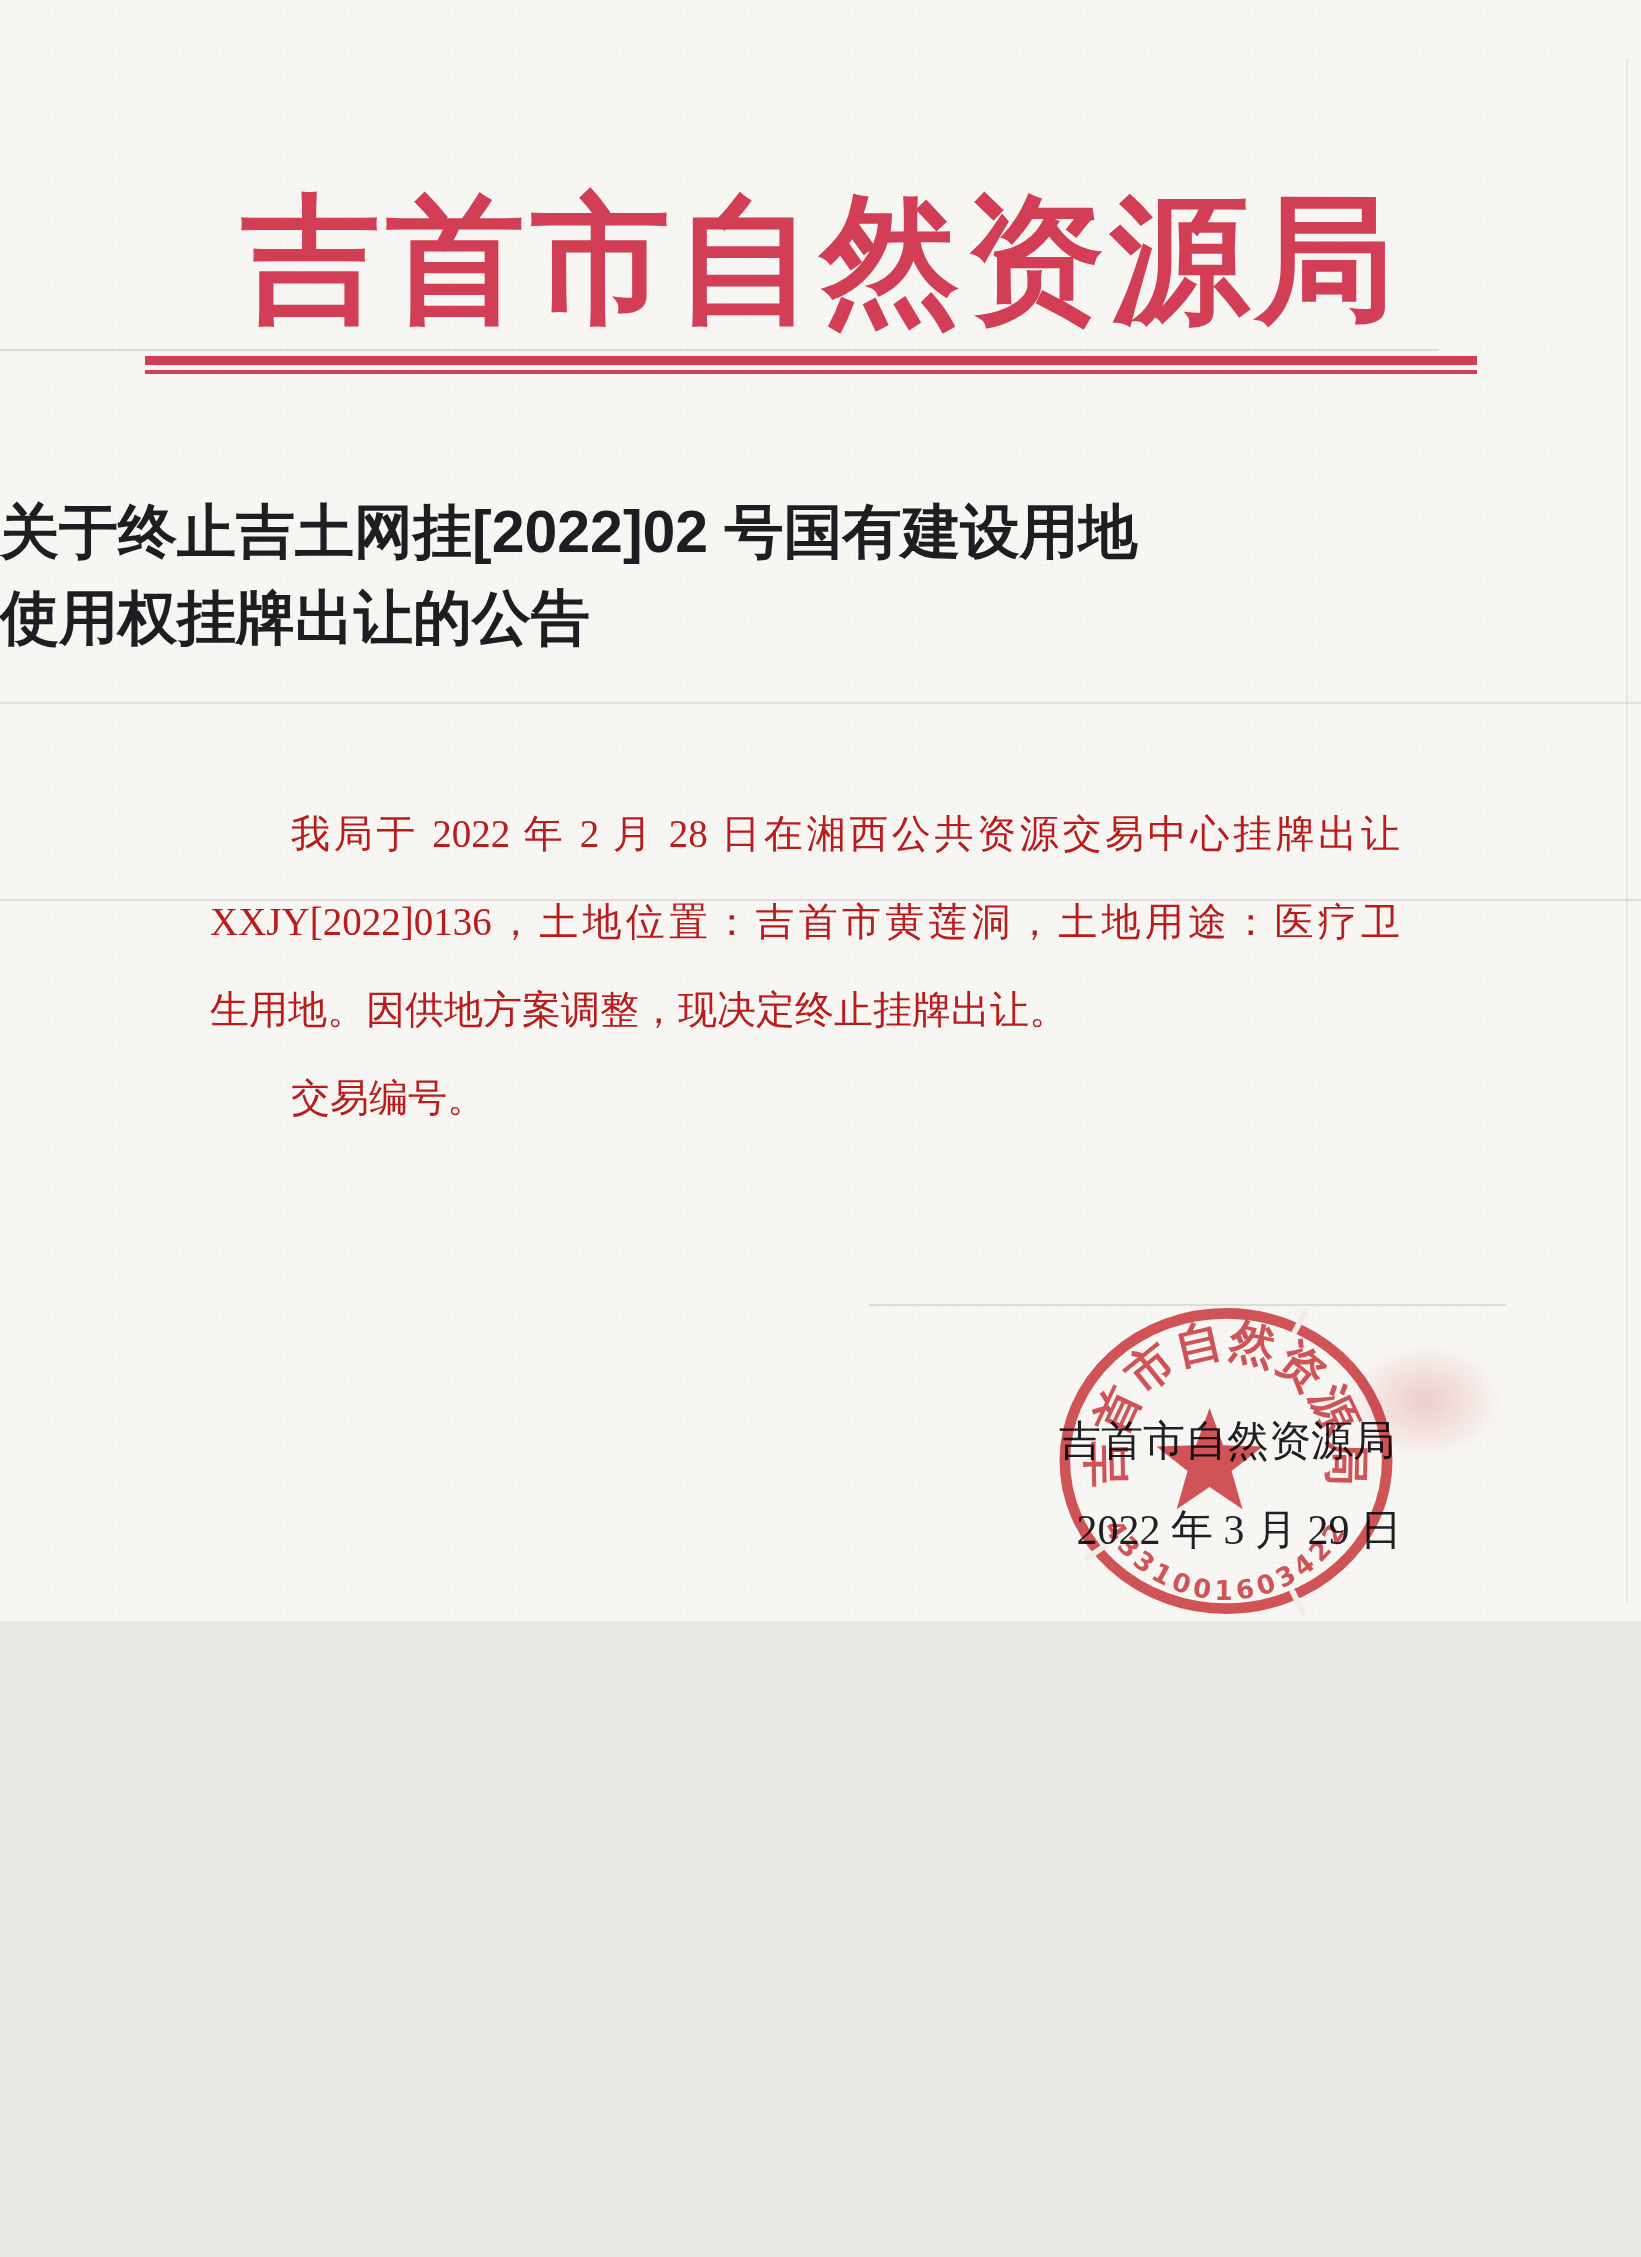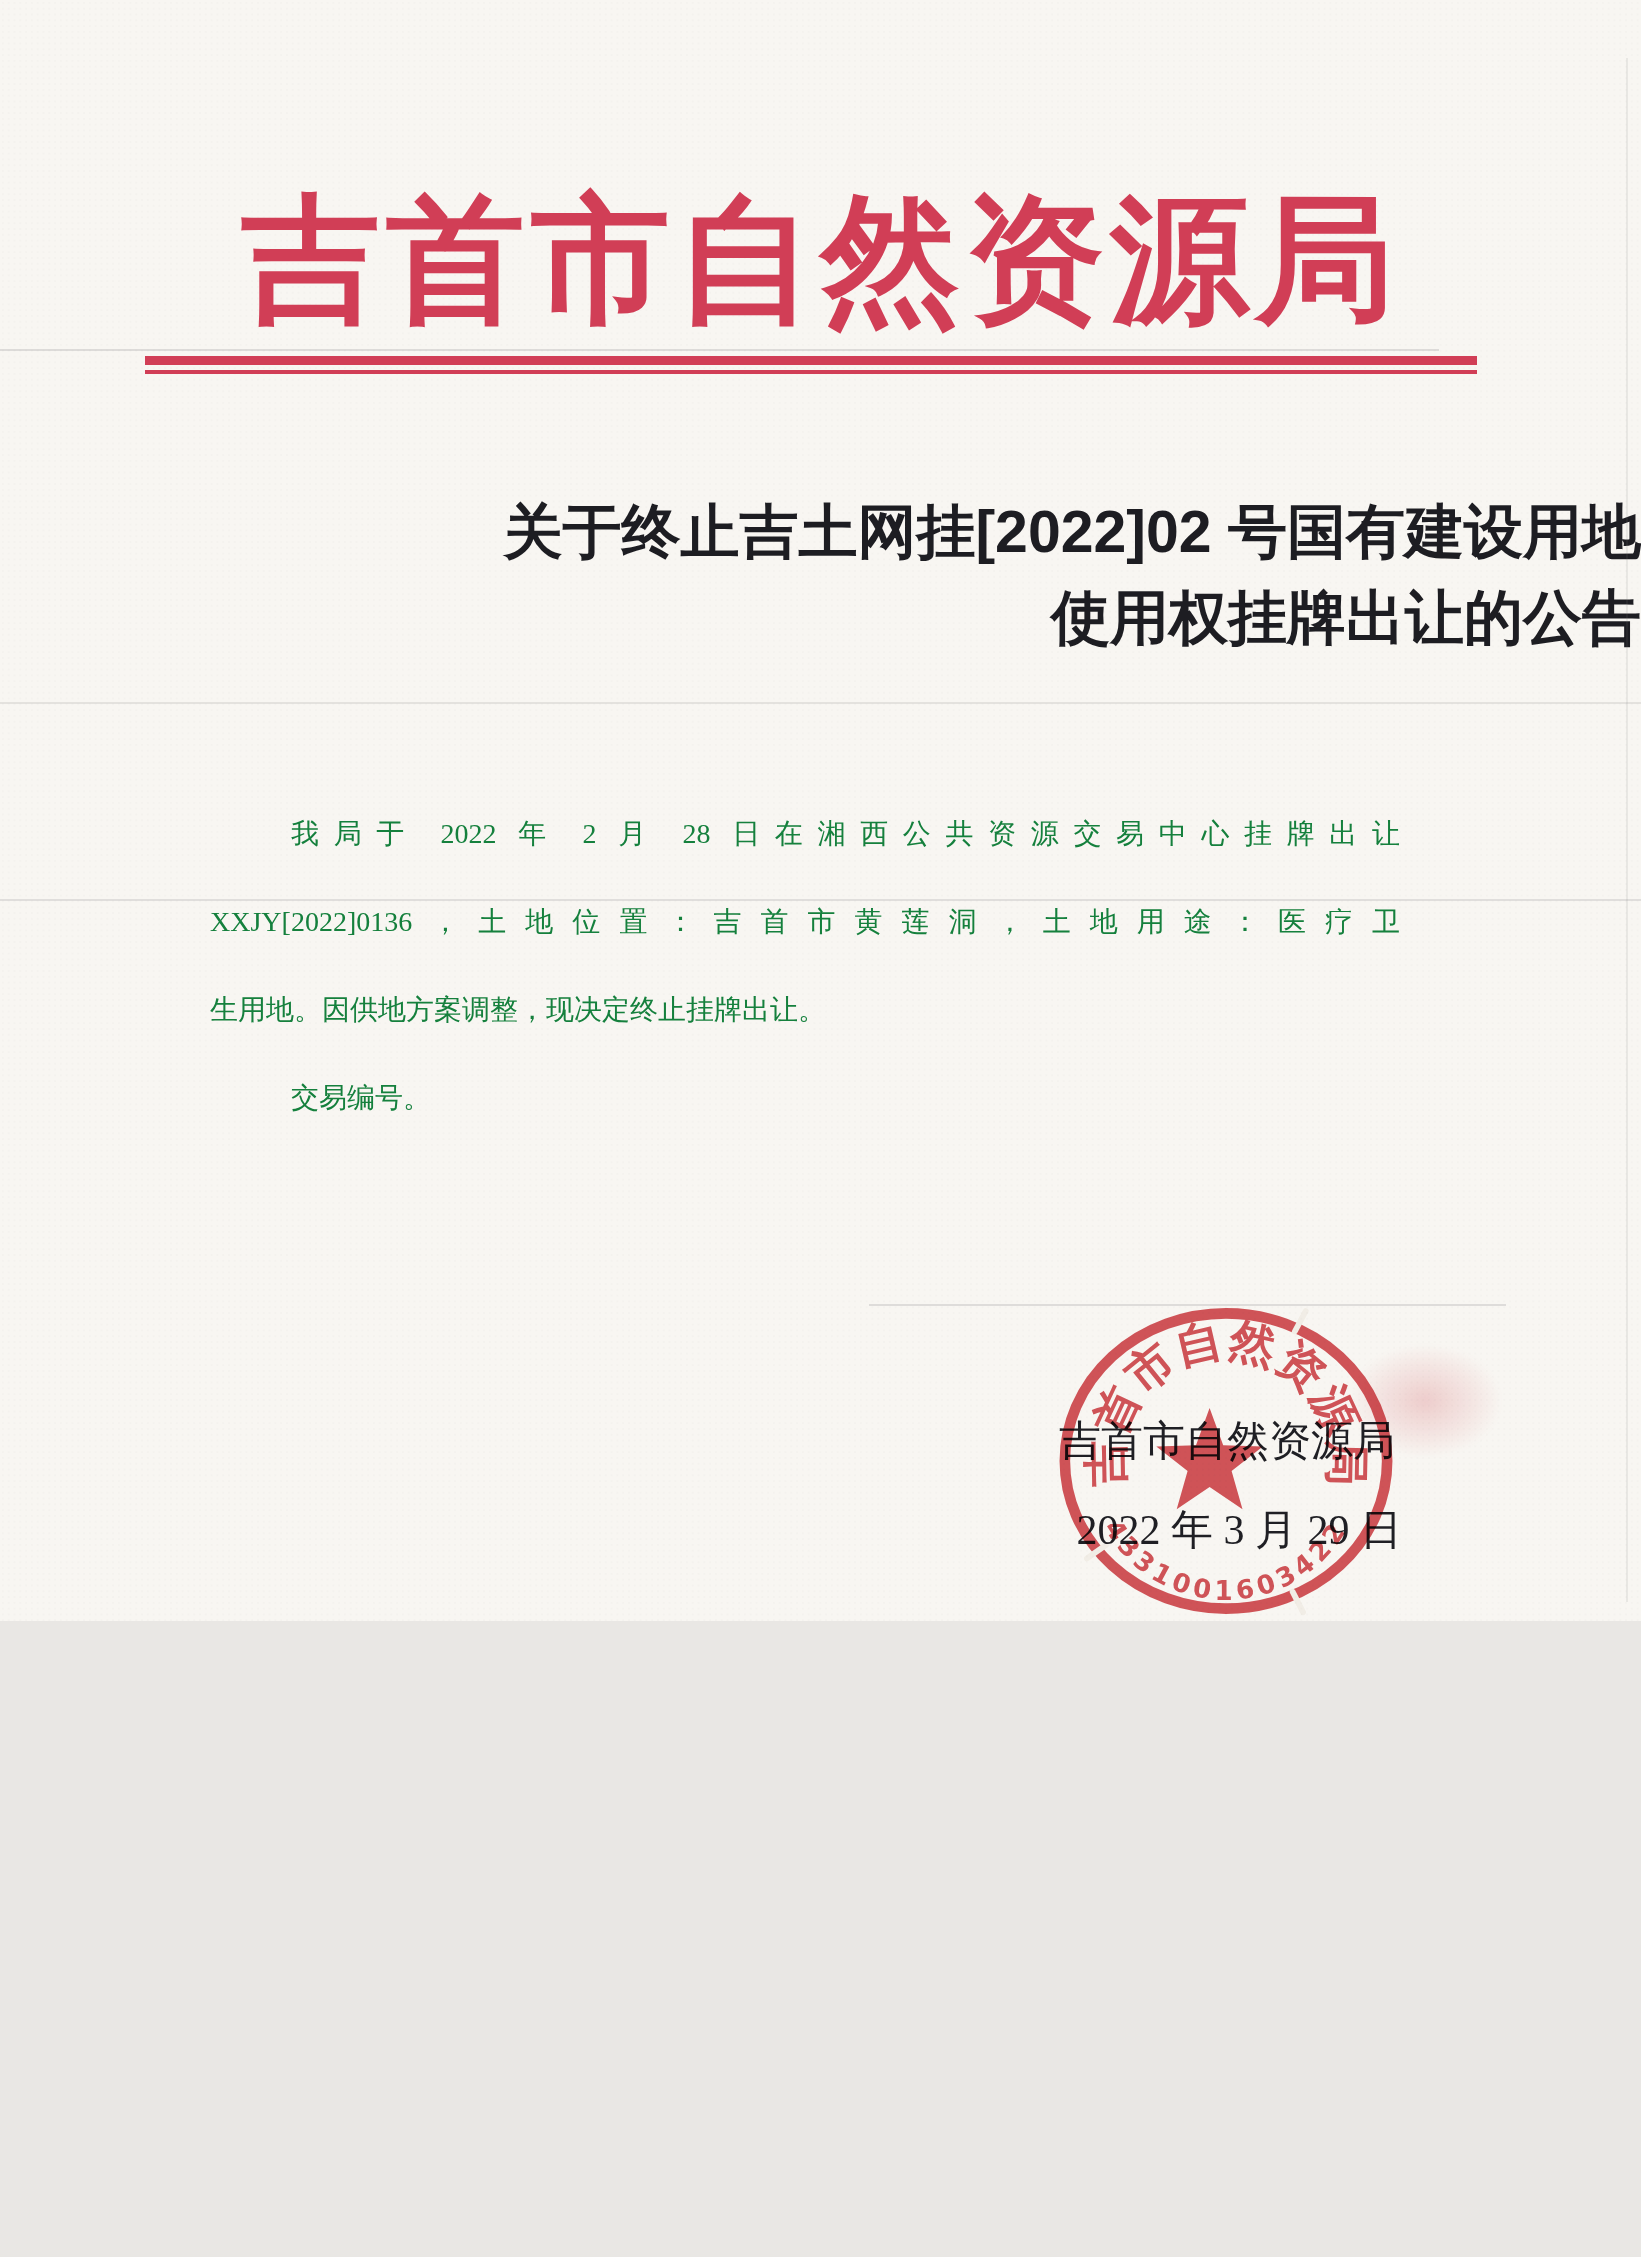--- a/index.html
+++ b/index.html
@@ -23,28 +23,28 @@
   }
   
   .rule{position:absolute;left:145px;width:1332px;background:var(--rule-red,#d13e56);}
   .rule-top-thick{top:356px;height:8.7px;}
   .rule-top-thin{top:370px;height:3.9px;}
   .footer-rules{position:absolute;left:145px;top:2088px;width:1332px;height:29px;transform:rotate(-.3deg);}
   .footer-rules .thin{position:absolute;top:0;left:0;width:100%;height:3.9px;background:var(--rule-red,#d13e56);}
   .footer-rules .thick{position:absolute;top:18.3px;left:0;width:100%;height:8.7px;background:var(--rule-red,#d13e56);}
   
   .doc-title{
-    position:absolute;left:0;right:0;top:489px;text-align:right;
+    position:absolute;left:0;right:0;top:489px;text-align:left;
     font-family:"Liberation Sans","DejaVu Sans",sans-serif;
-    font-weight:700;font-size:59px;line-height:86px;color:#1d1d22;white-space:nowrap;padding-left:28px;
+    font-weight:700;font-size:59px;line-height:86px;color:#1d1d22;white-space:nowrap;
   }
   
   .body-text{
     position:absolute;left:210px;width:1190px;top:790px;
-    font-size:28px;line-height:88px;color:#15803d;
+    font-size:39px;line-height:88px;color:#b91c1c;
   }
   .body-line{min-height:88px;}
   .fill{text-align:justify;text-align-last:justify;}
   .ind{text-indent:81px;}
   
   .sig-org{position:absolute;right:246px;top:1413px;font-size:42px;white-space:nowrap;color:#1f1f24;z-index:1;}
   .sig-date{position:absolute;right:239px;top:1502px;font-size:42px;white-space:nowrap;color:#1f1f24;z-index:1;}
   
   .seal{position:absolute;left:1033px;top:1287px;width:386px;height:348px;z-index:2;
         mix-blend-mode:multiply;opacity:.93;}

